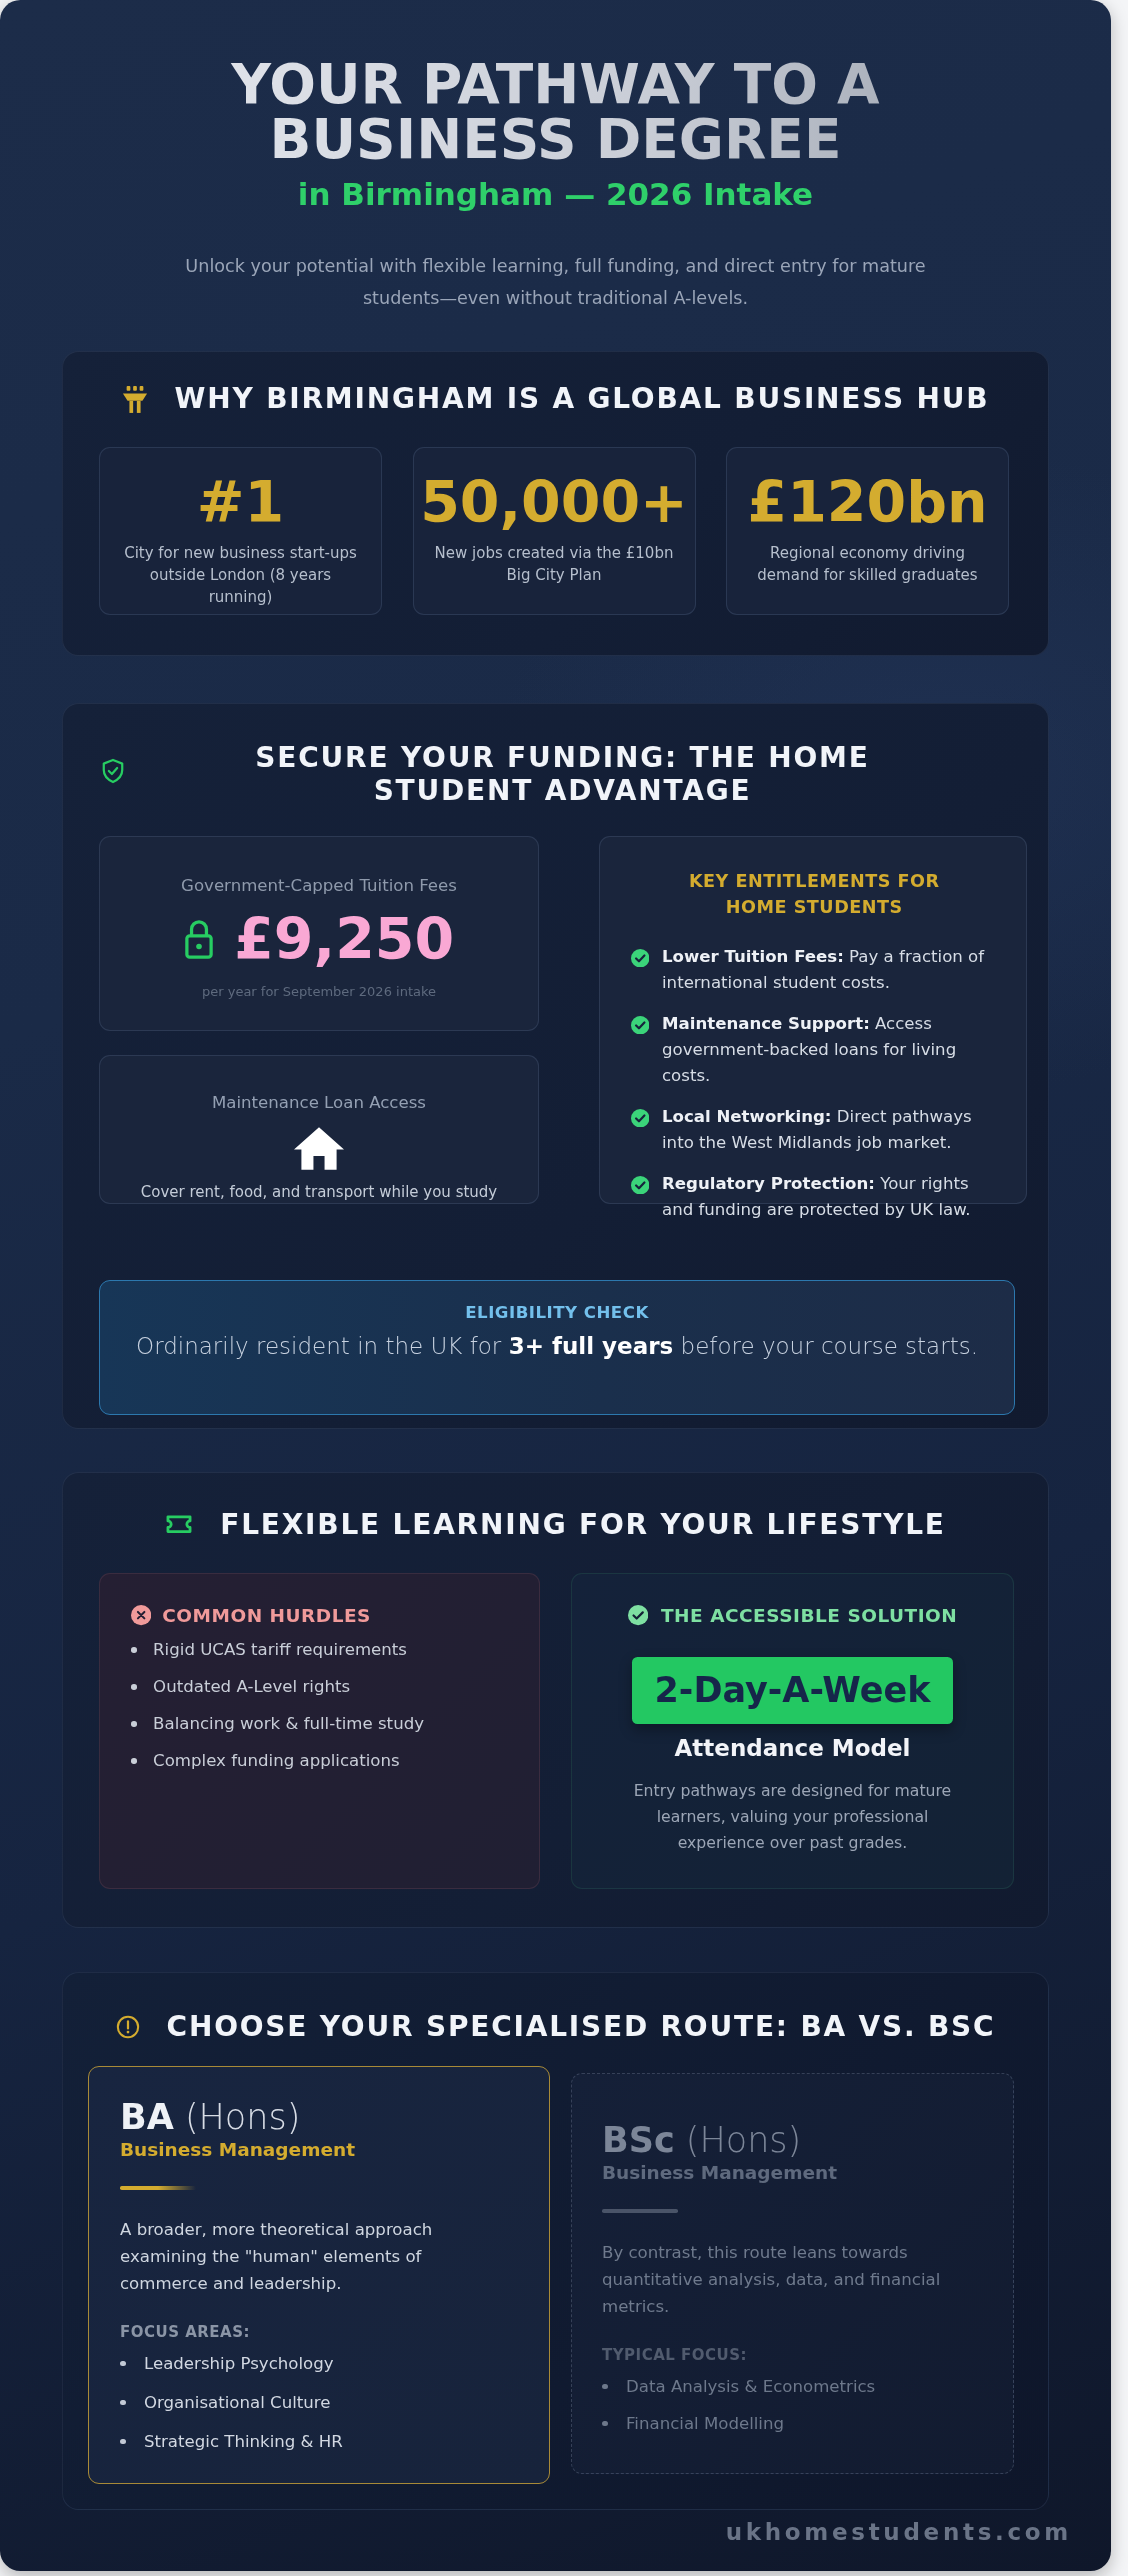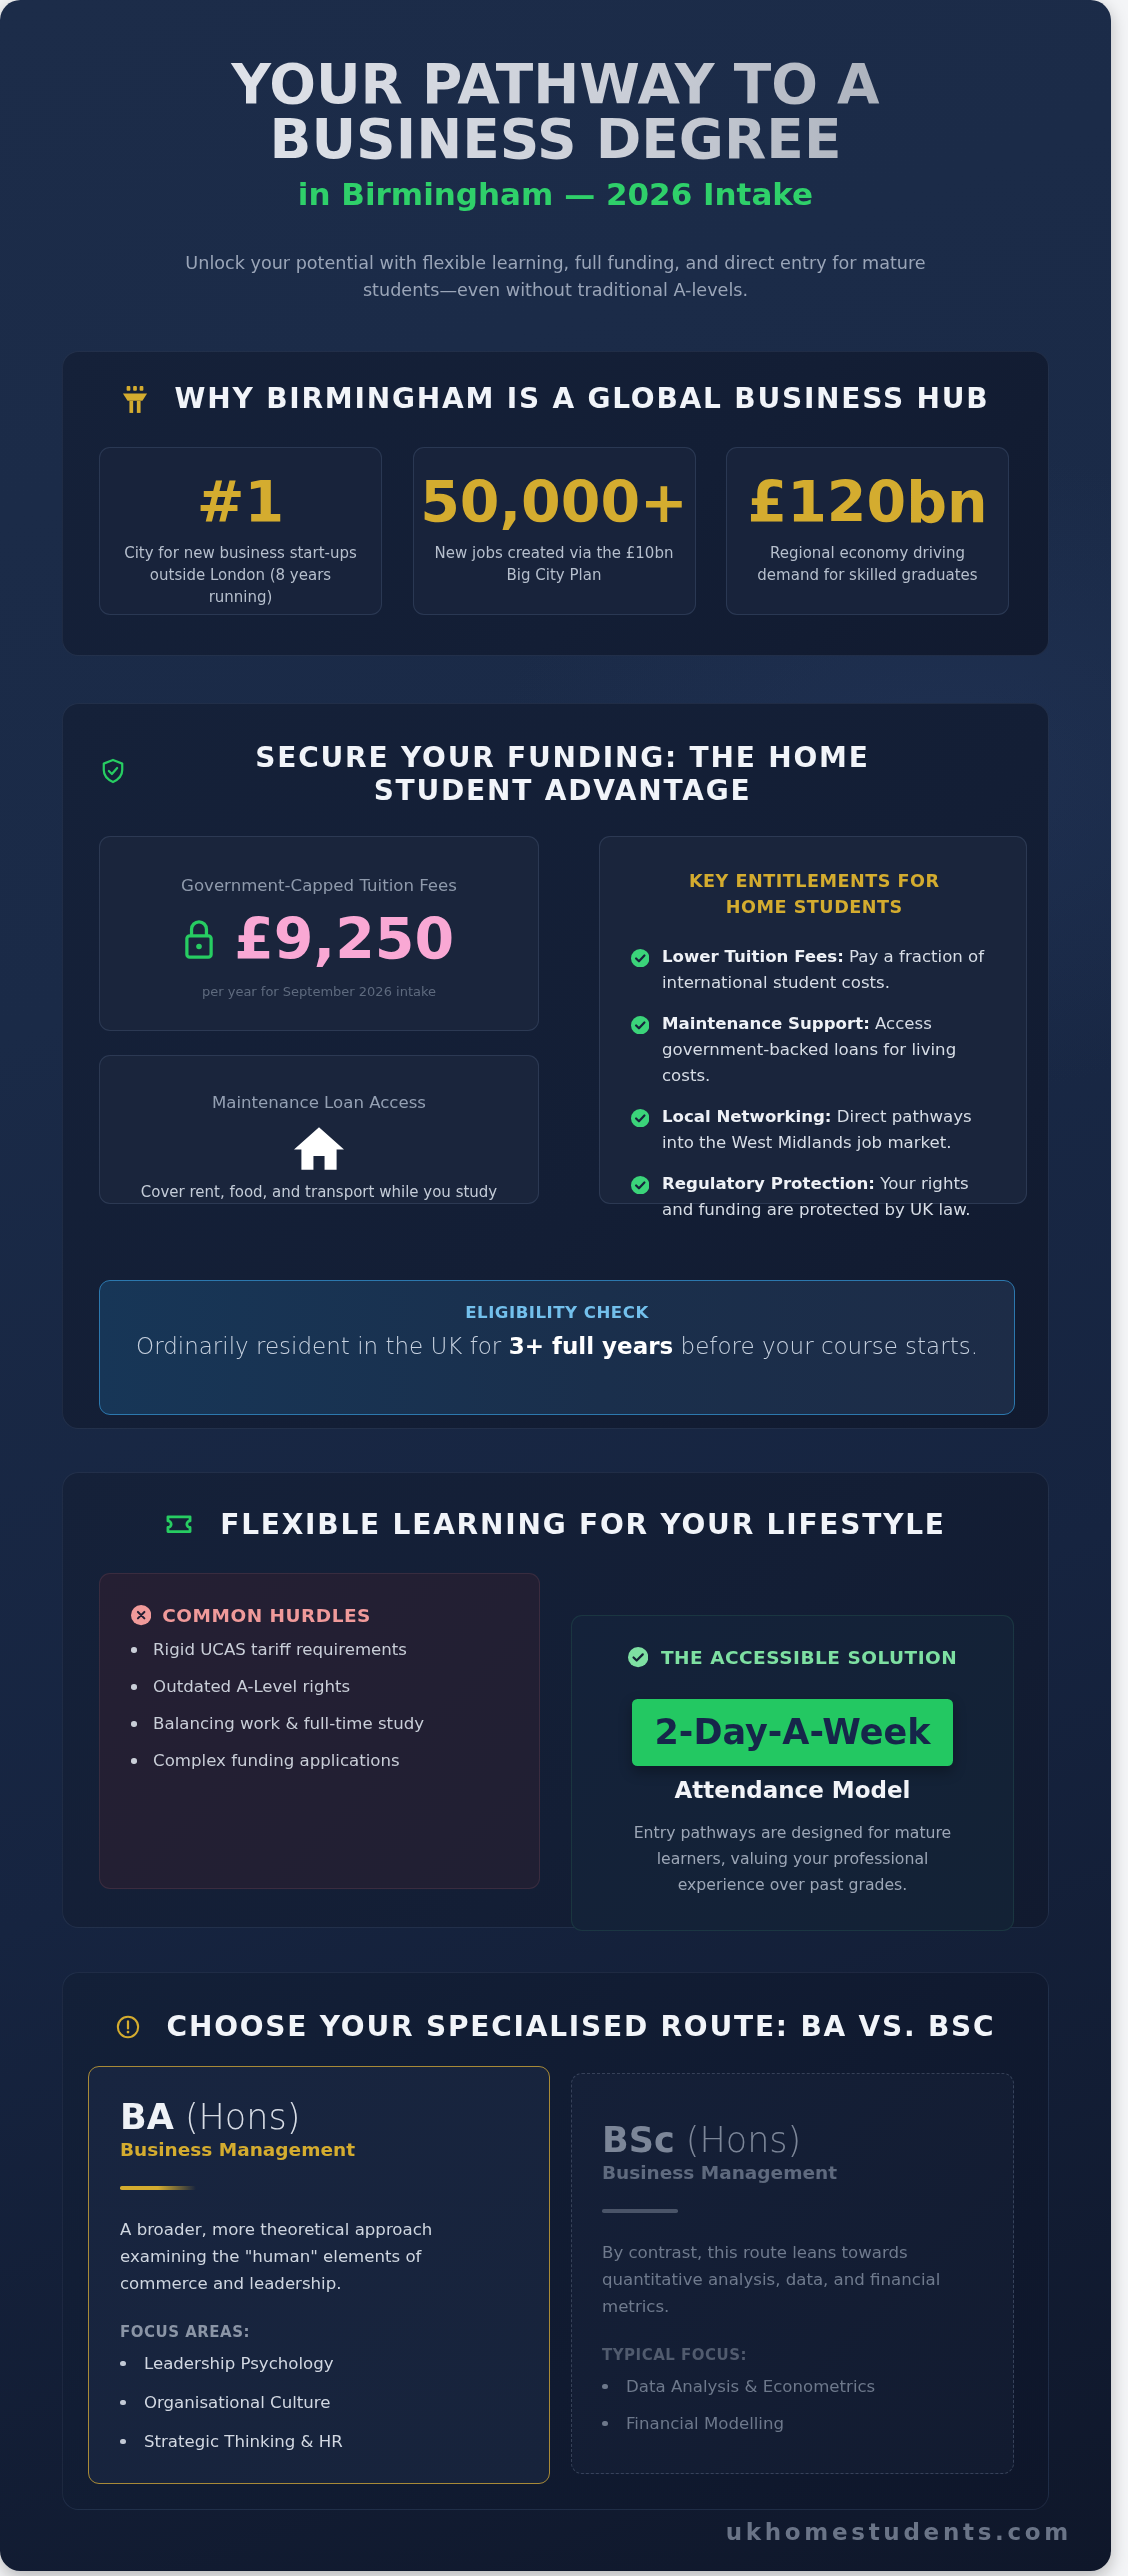--- a/index.html
+++ b/index.html
@@ -19,21 +19,21 @@
   
   .hero { position: absolute; left: 0; top: 57px; width: 1111px; text-align: center; }
   .hero-title {
     font-size: 55px; font-weight: bold; line-height: 55px; letter-spacing: 0px;
     color: #d1d5de;
     background: linear-gradient(90deg, #e6e9ef 0%, #c9cdd6 60%, #9ca3af 100%);
     -webkit-background-clip: text; background-clip: text; -webkit-text-fill-color: transparent;
     width: 925px; margin: 0 auto;
   }
   .hero-sub { margin-top: 9.2px; font-size: 31px; font-weight: bold; color: #2fd06a; line-height: 37px; }
-  .hero-desc { margin: 37px auto 0; width: 795px; font-size: 17.6px; line-height: 27px; color: #9aa5b8; }
+  .hero-desc { margin: 37px auto 0; width: 795px; font-size: 17.6px; line-height: 32px; color: #9aa5b8; }
 
   .section {
     position: absolute; left: 62px; width: 987px;
     background: linear-gradient(135deg, #152139 0%, #131e35 60%, #111a2f 100%);
     border: 0.9px solid rgba(100,120,160,0.18);
     border-radius: 16.6px;
   }
   .section-title {
     text-align: center; font-size: 28px; font-weight: bold; letter-spacing: 1.8px; color: #f1f4f9;
     display: flex; align-items: center; justify-content: center; gap: 27px; line-height: 33px;
@@ -95,21 +95,21 @@
     border: 0.9px solid rgba(140,90,110,0.22); padding: 31px 0 0 31px;
   }
   .hurdles-title { display: flex; align-items: center; gap: 11px; font-size: 18.5px; font-weight: bold; color: #f09a9a; letter-spacing: 0.5px; }
   .hurdles-list { list-style: none; margin-top: 13px; padding-left: 0; }
   .hurdles-list li { font-size: 16.6px; color: #c9ced8; line-height: 22px; margin-bottom: 15px; display: flex; gap: 16.6px; align-items: center; }
   .hurdles-list li::before { content: ""; width: 5.5px; height: 5.5px; border-radius: 50%; background: #c9ced8; flex: 0 0 5.5px; }
 
   .solution {
     position: absolute; left: 508px; top: 100px; width: 443px; height: 316px; border-radius: 11px;
     background: linear-gradient(135deg, #14223a 0%, #132235 100%);
-    border: 0.9px solid rgba(60,150,110,0.18); text-align: center; padding-top: 31px; margin-top: 42px;
+    border: 0.9px solid rgba(60,150,110,0.18); text-align: center; padding-top: 31px;
   }
   .solution-title { display: flex; align-items: center; justify-content: center; gap: 13px; font-size: 18.5px; font-weight: bold; color: #7ee0a2; letter-spacing: 0.5px; }
   .solution-pill {
     display: inline-block; margin-top: 31px; width: 321px; height: 67px; border-radius: 5.5px;
     background: #23c862; color: #16264a; font-size: 35px; font-weight: bold; line-height: 67px;
     box-shadow: 0 5.5px 13px rgba(0,0,0,0.3);
   }
   .solution-model { margin-top: 11px; font-size: 23px; font-weight: bold; color: #f2f4f8; }
   .solution-desc { margin: 16.6px auto 0; width: 351px; font-size: 15.7px; line-height: 26px; color: #9ca6b6; }
 

